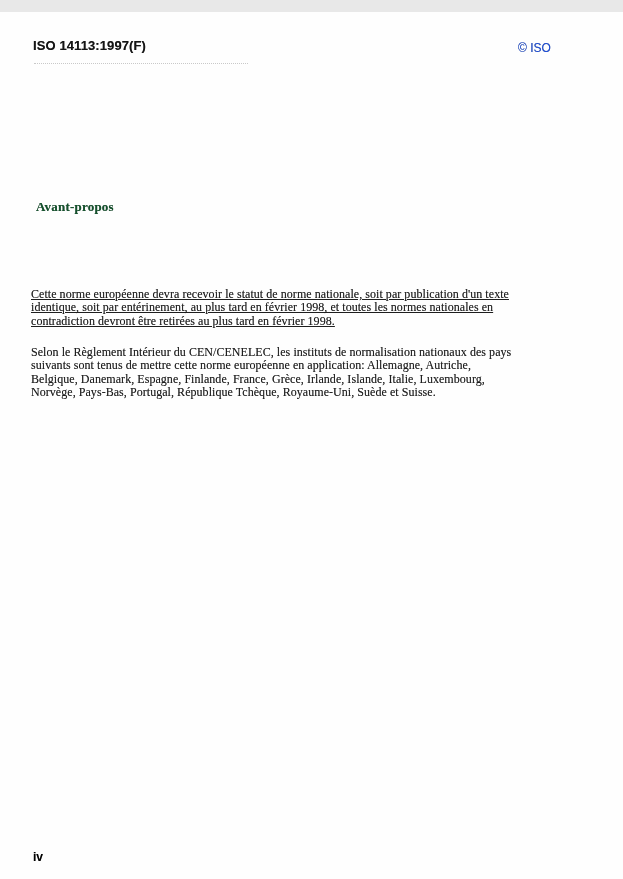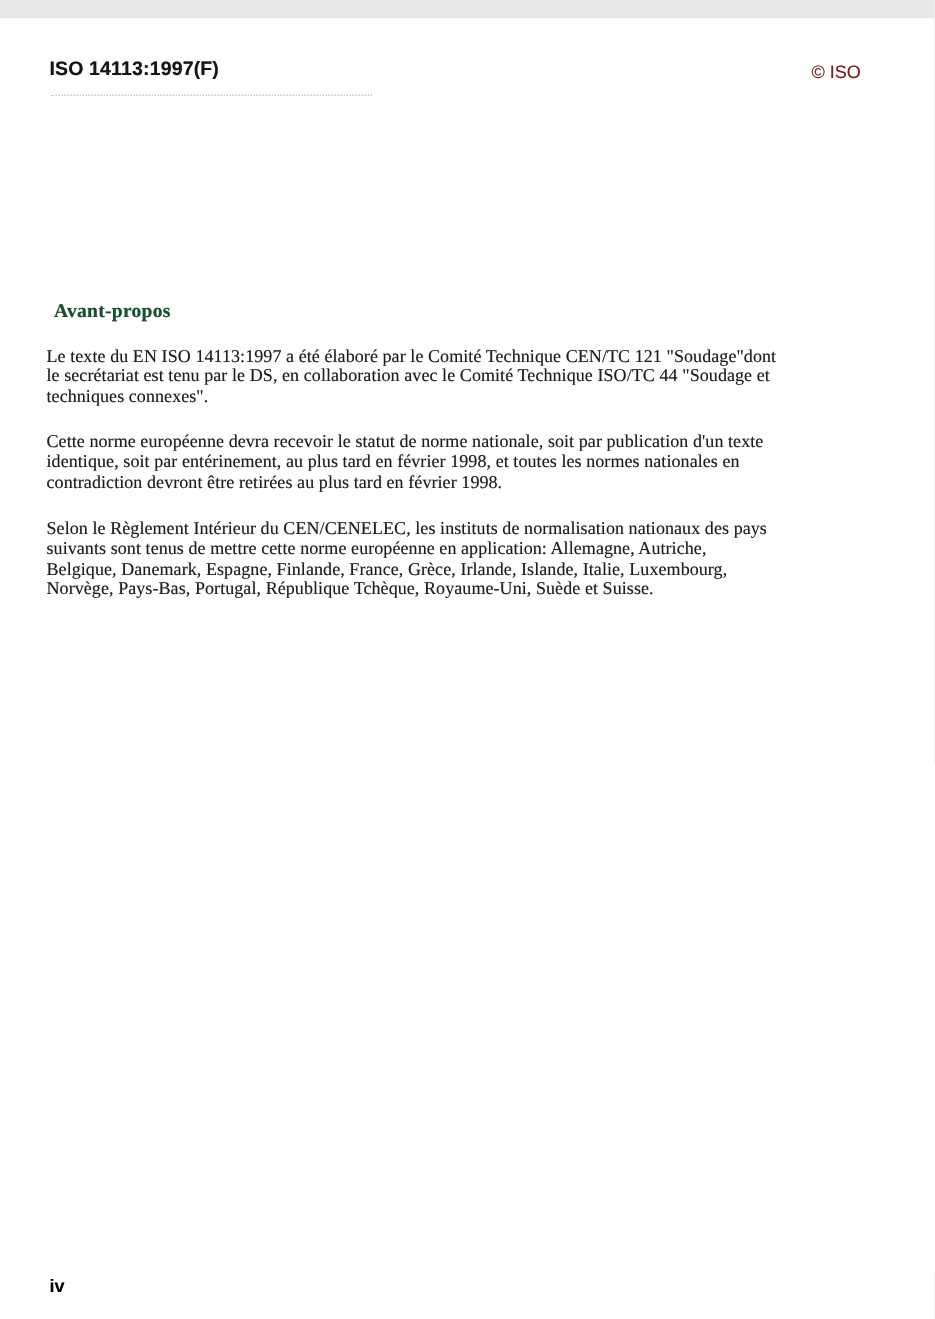--- a/index.html
+++ b/index.html
@@ -24,25 +24,25 @@
     top: 26px;
     font-family: "Liberation Sans", sans-serif;
     font-weight: bold;
     font-size: 13px;
     letter-spacing: 0.1px;
     color: #151515;
     text-shadow: 0 0 0.5px rgba(0,0,0,0.55);
   }
   .copyright {
     position: absolute;
-    left: 541px;
+    left: 518px;
     top: 29px;
     font-family: "Liberation Sans", sans-serif;
     font-size: 12px;
-    color: #7f1d1d;
+    color: #1d4ed8;
     text-shadow: 0 0 0.4px rgba(0,0,0,0.4);
   }
   .header-rule {
     position: absolute;
     left: 34px;
     top: 51px;
     width: 214px;
     height: 0;
     border-top: 1px dotted #c9c9c9;
   }
@@ -61,21 +61,21 @@
     position: absolute;
     left: 31px;
     font-size: 12px;
     line-height: 13.4px;
     letter-spacing: 0.05px;
     white-space: pre-line;
     color: #1e1e1e;
     text-shadow: 0 0 0.45px rgba(0,0,0,0.45);
   }
   .para-1 { top: 219px; }
-  .para-2 { top: 276px; }
+  .para-2 { top: 276px; text-decoration: underline; }
   .para-3 { top: 334px; }
   
   .page-number {
     position: absolute;
     left: 33px;
     top: 838px;
     font-family: "Liberation Sans", sans-serif;
     font-weight: bold;
     font-size: 12px;
     color: #000000;
@@ -88,23 +88,20 @@
 <div class="page">
 
   <div class="doc-number">ISO 14113:1997(F)</div>
 
   <div class="copyright">© ISO</div>
 
   <div class="header-rule"></div>
 
   <div class="section-heading">Avant-propos</div>
 
-  <div class="paragraph para-1">Le texte du EN ISO 14113:1997 a été élaboré par le Comité Technique CEN/TC 121 "Soudage"dont
-le secrétariat est tenu par le DS, en collaboration avec le Comité Technique ISO/TC 44 "Soudage et
-techniques connexes".</div>
 
   <div class="paragraph para-2">Cette norme européenne devra recevoir le statut de norme nationale, soit par publication d'un texte
 identique, soit par entérinement, au plus tard en février 1998, et toutes les normes nationales en
 contradiction devront être retirées au plus tard en février 1998.</div>
 
   <div class="paragraph para-3">Selon le Règlement Intérieur du CEN/CENELEC, les instituts de normalisation nationaux des pays
 suivants sont tenus de mettre cette norme européenne en application: Allemagne, Autriche,
 Belgique, Danemark, Espagne, Finlande, France, Grèce, Irlande, Islande, Italie, Luxembourg,
 Norvège, Pays-Bas, Portugal, République Tchèque, Royaume-Uni, Suède et Suisse.</div>
 

